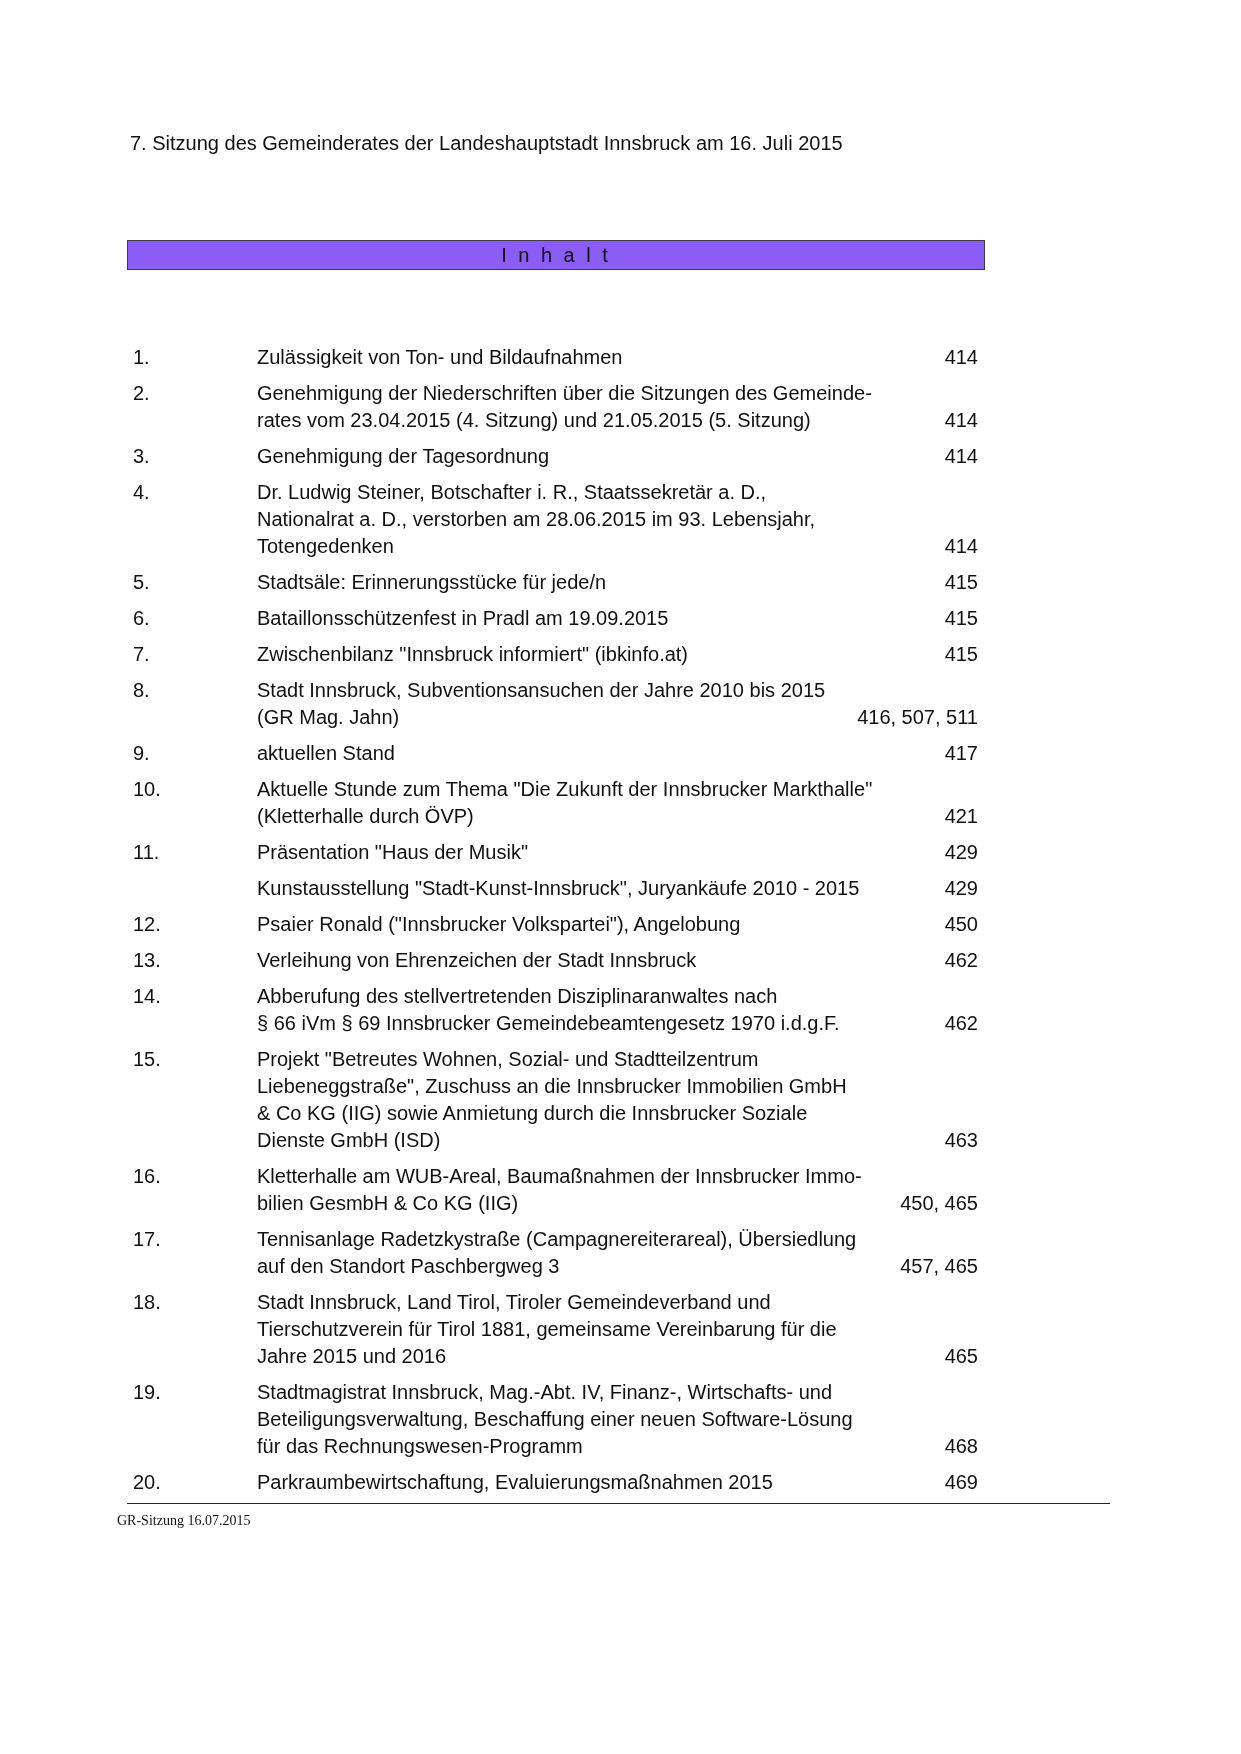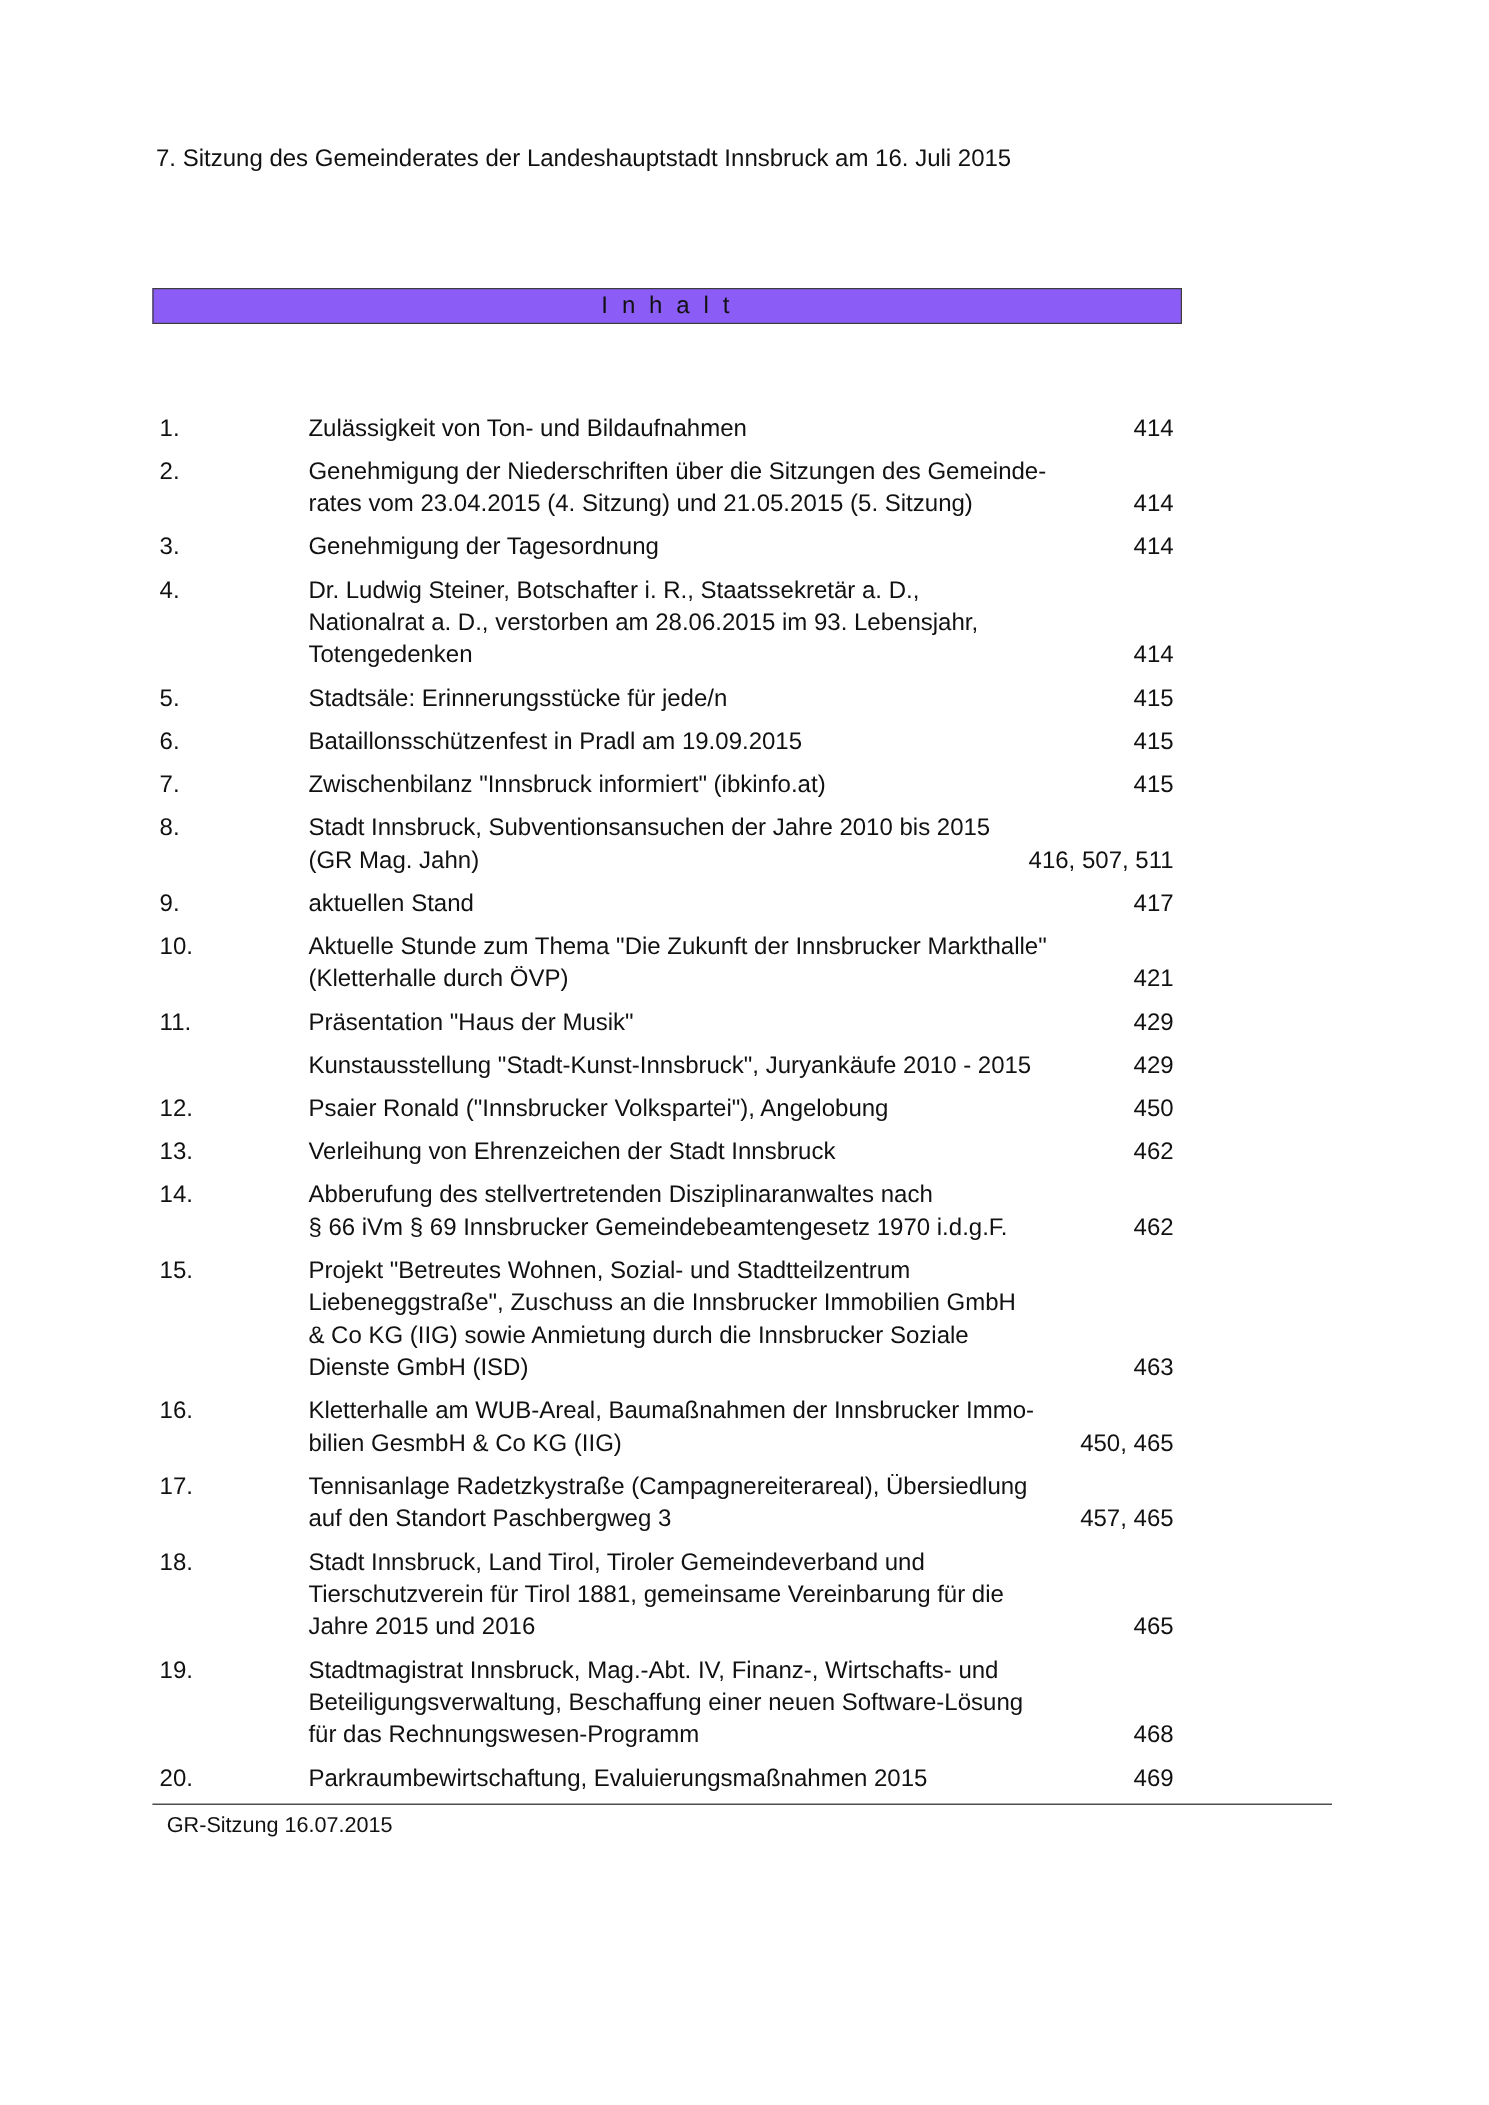--- a/index.html
+++ b/index.html
@@ -10,21 +10,21 @@
   body {
     width: 1241px;
     height: 1754px;
     position: relative;
     font-family: "Liberation Sans", sans-serif;
     color: #111111;
   }
   .page-header {
     position: absolute;
     left: 130px;
-    top: 120px;
+    top: 131px;
     font-size: 20px;
     line-height: 24px;
     white-space: nowrap;
   }
   .inhalt-box {
     position: absolute;
     left: 127px;
     top: 240px;
     width: 856px;
     height: 28px;
@@ -71,24 +71,25 @@
   .footer-rule {
     position: absolute;
     left: 127px;
     top: 1503px;
     width: 983px;
     height: 0;
     border-top: 1px solid #222222;
   }
   .page-footer {
     position: absolute;
-    left: 139px;
+    left: 117px;
     top: 1510px;
-    font-size: 18px;
+    font-size: 14px;
     line-height: 22px;
+    font-family: Liberation Serif, serif;
   }
 </style>
 </head>
 <body>
 
 <div class="page-header">7. Sitzung des Gemeinderates der Landeshauptstadt Innsbruck am 16. Juli 2015</div>
 
 <div class="inhalt-box">
   <span class="inhalt-title">I n h a l t</span>
 </div>

